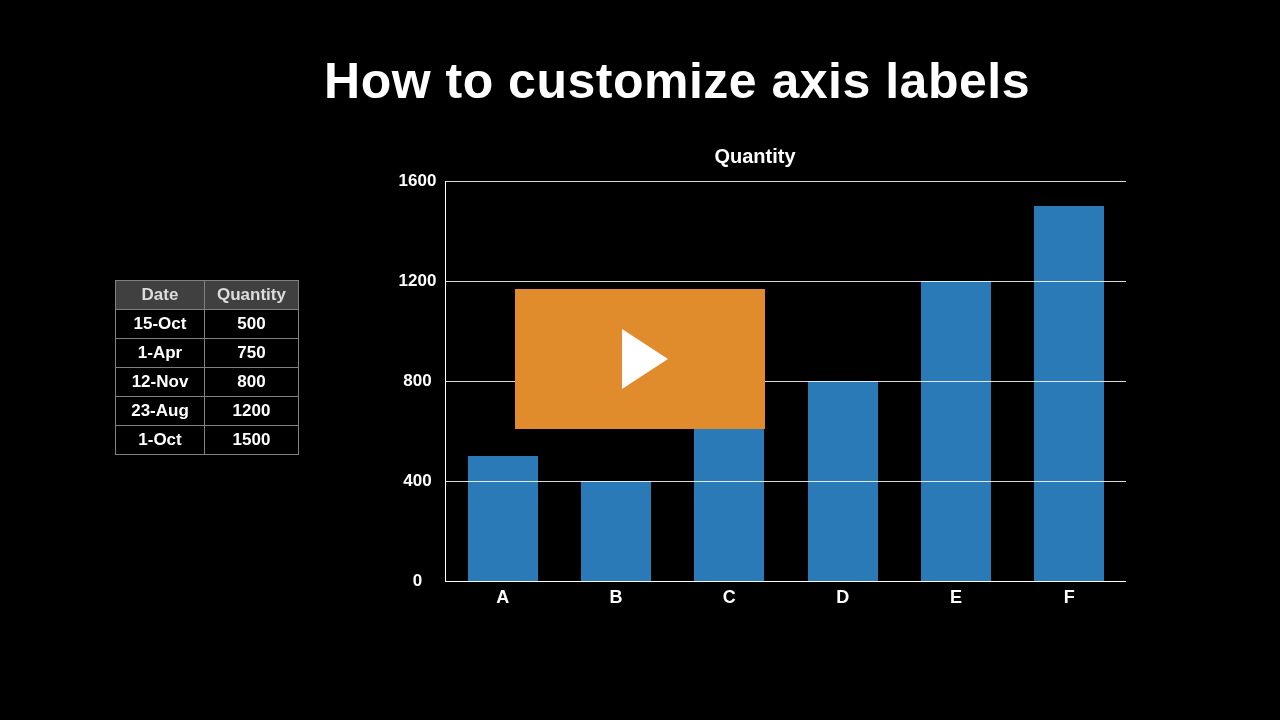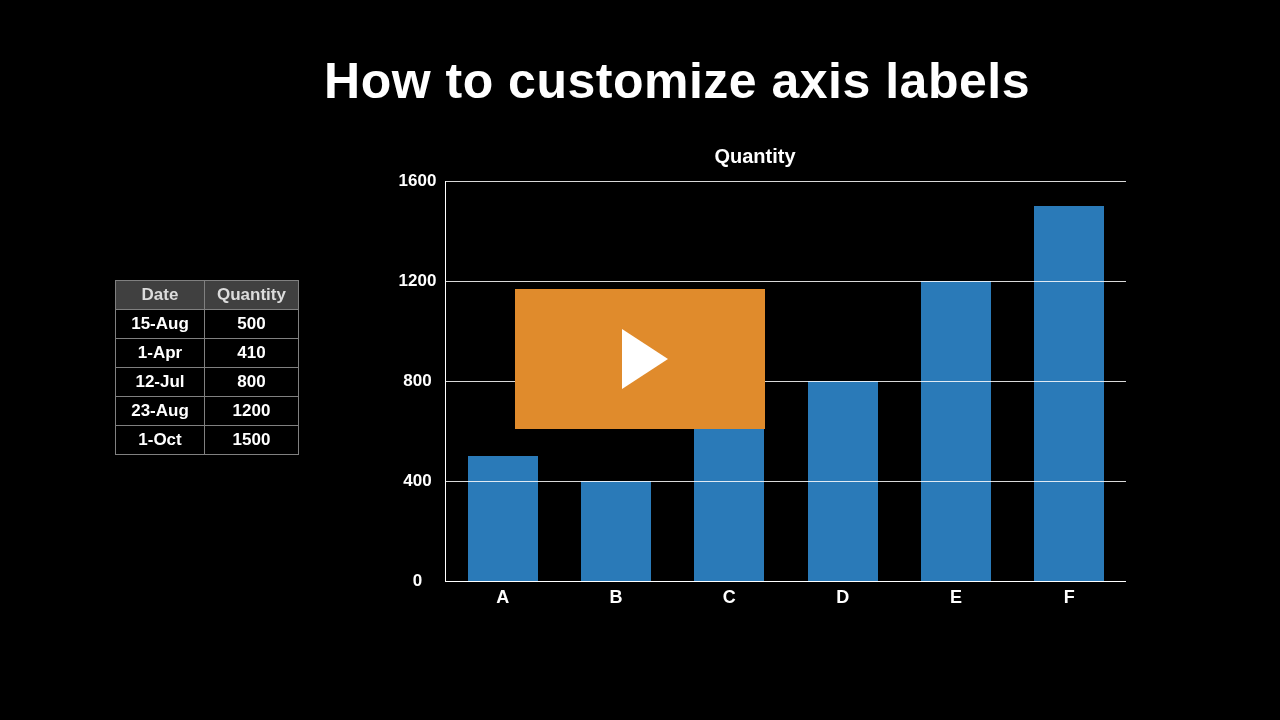--- a/index.html
+++ b/index.html
@@ -159,29 +159,29 @@
 
   <table class="data-table">
     <thead>
       <tr>
         <th>Date</th>
         <th>Quantity</th>
       </tr>
     </thead>
     <tbody id="table-body">
         <tr>
-          <td>15-Aug</td>
+          <td>15-Oct</td>
           <td>500</td>
         </tr>
         <tr>
           <td>1-Apr</td>
-          <td>410</td>
-        </tr>
-        <tr>
-          <td>12-Jul</td>
+          <td>750</td>
+        </tr>
+        <tr>
+          <td>12-Nov</td>
           <td>800</td>
         </tr>
         <tr>
           <td>23-Aug</td>
           <td>1200</td>
         </tr>
         <tr>
           <td>1-Oct</td>
           <td>1500</td>
         </tr>

